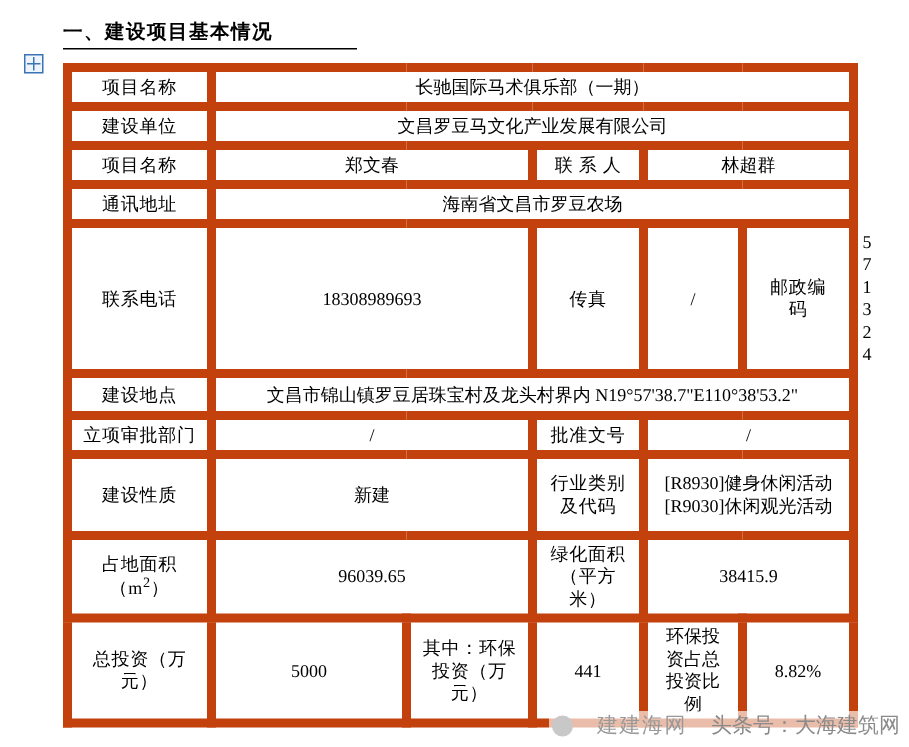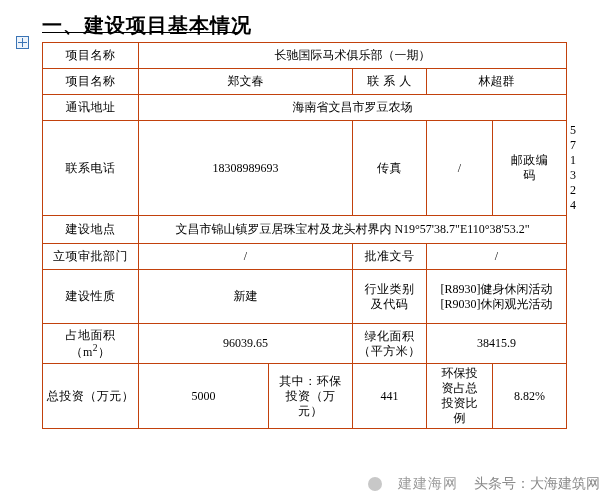--- a/index.html
+++ b/index.html
@@ -19,21 +19,21 @@
     position: relative;
     width: 606px;
     height: 498px;
     background: #fff;
   }
   
   .heading {
     position: absolute;
     left: 42px;
     top: 12px;
-    font-size: 20px;
+    font-size: 13px;
     font-weight: bold;
     letter-spacing: 1px;
     color: #000;
     white-space: nowrap;
   }
   .heading-underline {
     position: absolute;
     left: 42px;
     top: 32px;
     width: 196px;
@@ -74,21 +74,21 @@
   table.doc-table {
     position: absolute;
     left: 42px;
     top: 42px;
     width: 524px;
     border-collapse: collapse;
     table-layout: fixed;
     font-size: 12px;
   }
   table.doc-table td {
-    border: 1px solid #c2410c;
+    border: 6px solid #c2410c;
     text-align: center;
     vertical-align: middle;
     padding: 2px 3px;
     line-height: 1.25;
     font-size: 12px;
     word-break: break-all;
   }
   td.label {
     font-size: 12.5px;
     letter-spacing: 0.5px;
@@ -160,20 +160,24 @@
       <col style="width:74px">
       <col style="width:66px">
       <col style="width:74px">
     </colgroup>
     <tbody>
       <tr style="height:26px">
         <td class="label">项目名称</td>
         <td class="value" colspan="5">长驰国际马术俱乐部（一期）</td>
       </tr>
       <tr style="height:26px">
+        <td class="label">建设单位</td>
+        <td class="value" colspan="5">文昌罗豆马文化产业发展有限公司</td>
+      </tr>
+      <tr style="height:26px">
         <td class="label">项目名称</td>
         <td class="value" colspan="2">郑文春</td>
         <td class="label">联 系 人</td>
         <td class="value" colspan="2">林超群</td>
       </tr>
       <tr style="height:26px">
         <td class="label">通讯地址</td>
         <td class="value" colspan="5">海南省文昌市罗豆农场</td>
       </tr>
       <tr style="height:38px">

